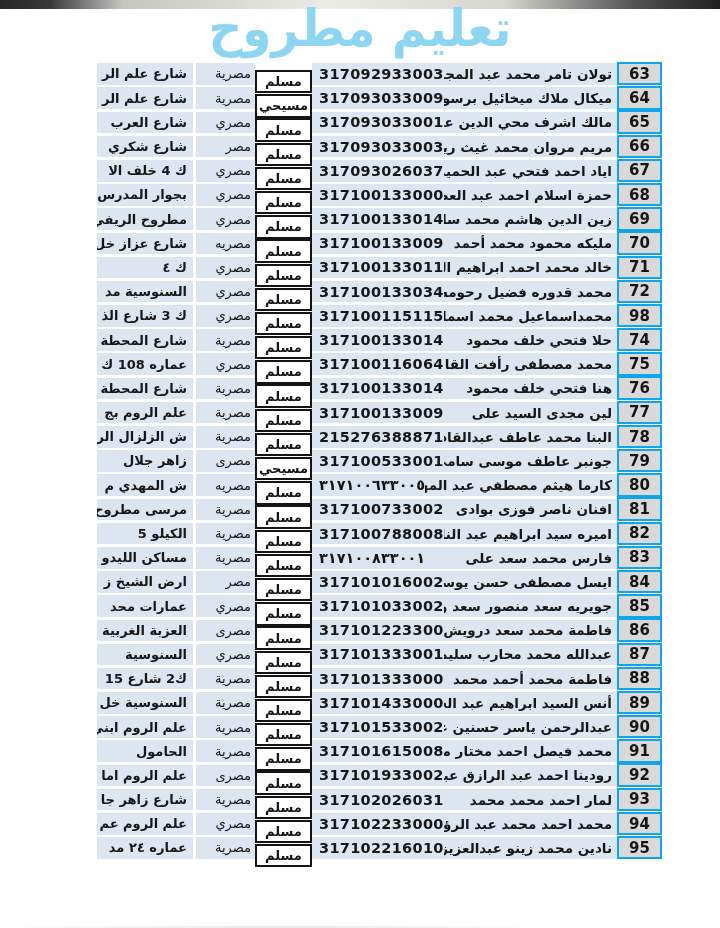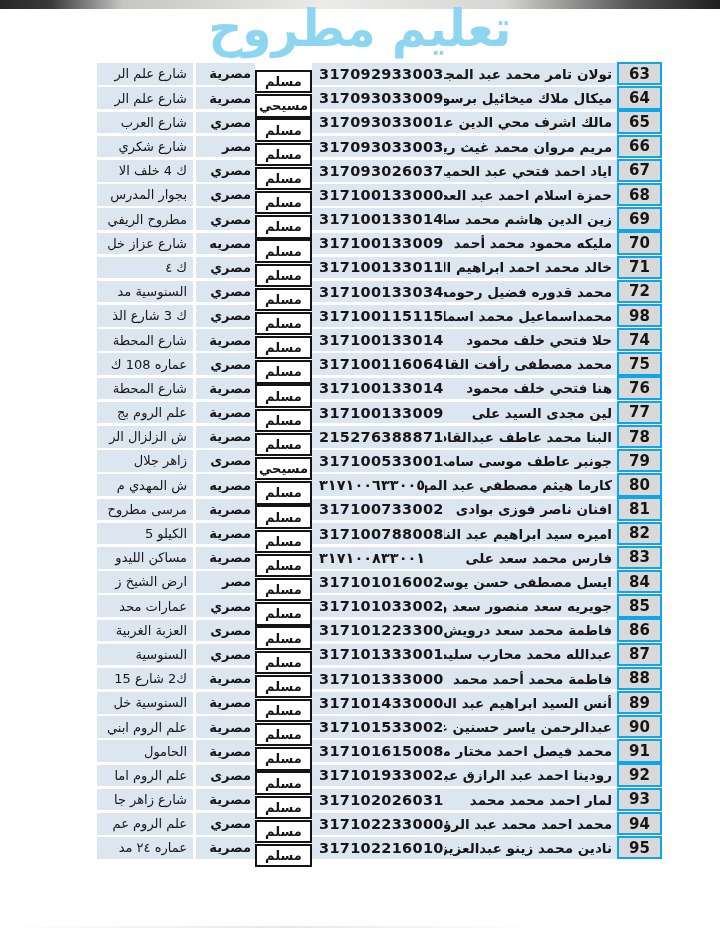--- a/index.html
+++ b/index.html
@@ -53,27 +53,27 @@
   .nid{font-size:14.5px;font-weight:bold;direction:ltr;letter-spacing:.3px;flex:none;padding-left:2px;}
   .rel{
     background:#ffffff;border:2px solid #141414;
     height:23.4px;
     display:flex;align-items:center;justify-content:center;
     font-weight:bold;font-size:13px;white-space:nowrap;overflow:hidden;margin-top:8px;
   }
   .nat{
     background:#dce6f1;height:21.6px;margin-top:1.2px;
     display:flex;align-items:center;justify-content:flex-start;
-    padding-right:4px;font-size:13px;font-weight:bold;
+    padding-right:4px;font-size:13px;font-weight:normal;
     white-space:nowrap;overflow:hidden;
   }
   .addr{
     background:#dce6f1;height:21.6px;margin-top:1.2px;
     display:flex;align-items:center;justify-content:flex-start;
-    padding-right:6px;font-size:13px;font-weight:normal;
+    padding-right:6px;font-size:13px;font-weight:bold;
     white-space:nowrap;overflow:hidden;
     border-right:3px solid #ffffff;
   }
 </style>
 </head>
 <body>
 
 <div class="scan-edge"></div>
 
 <div class="page-title">تعليم مطروح</div>

